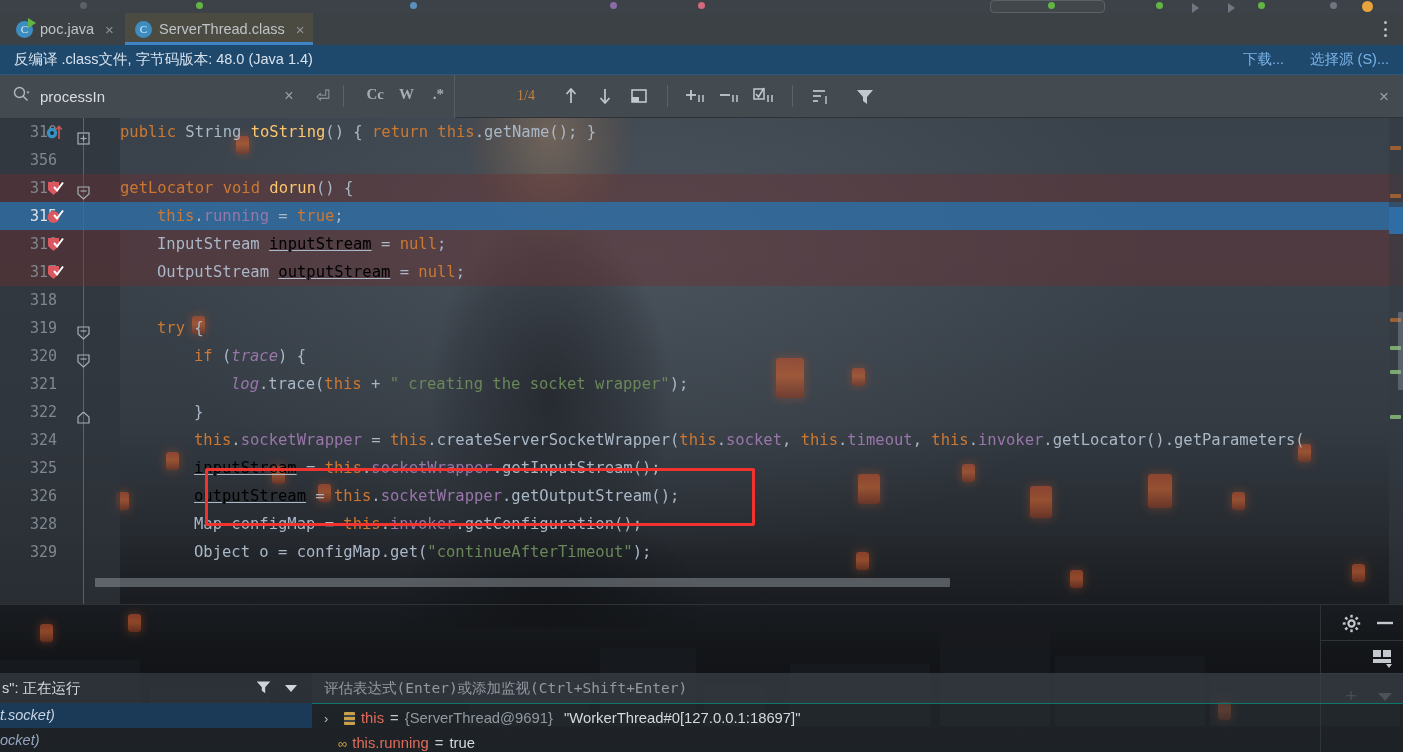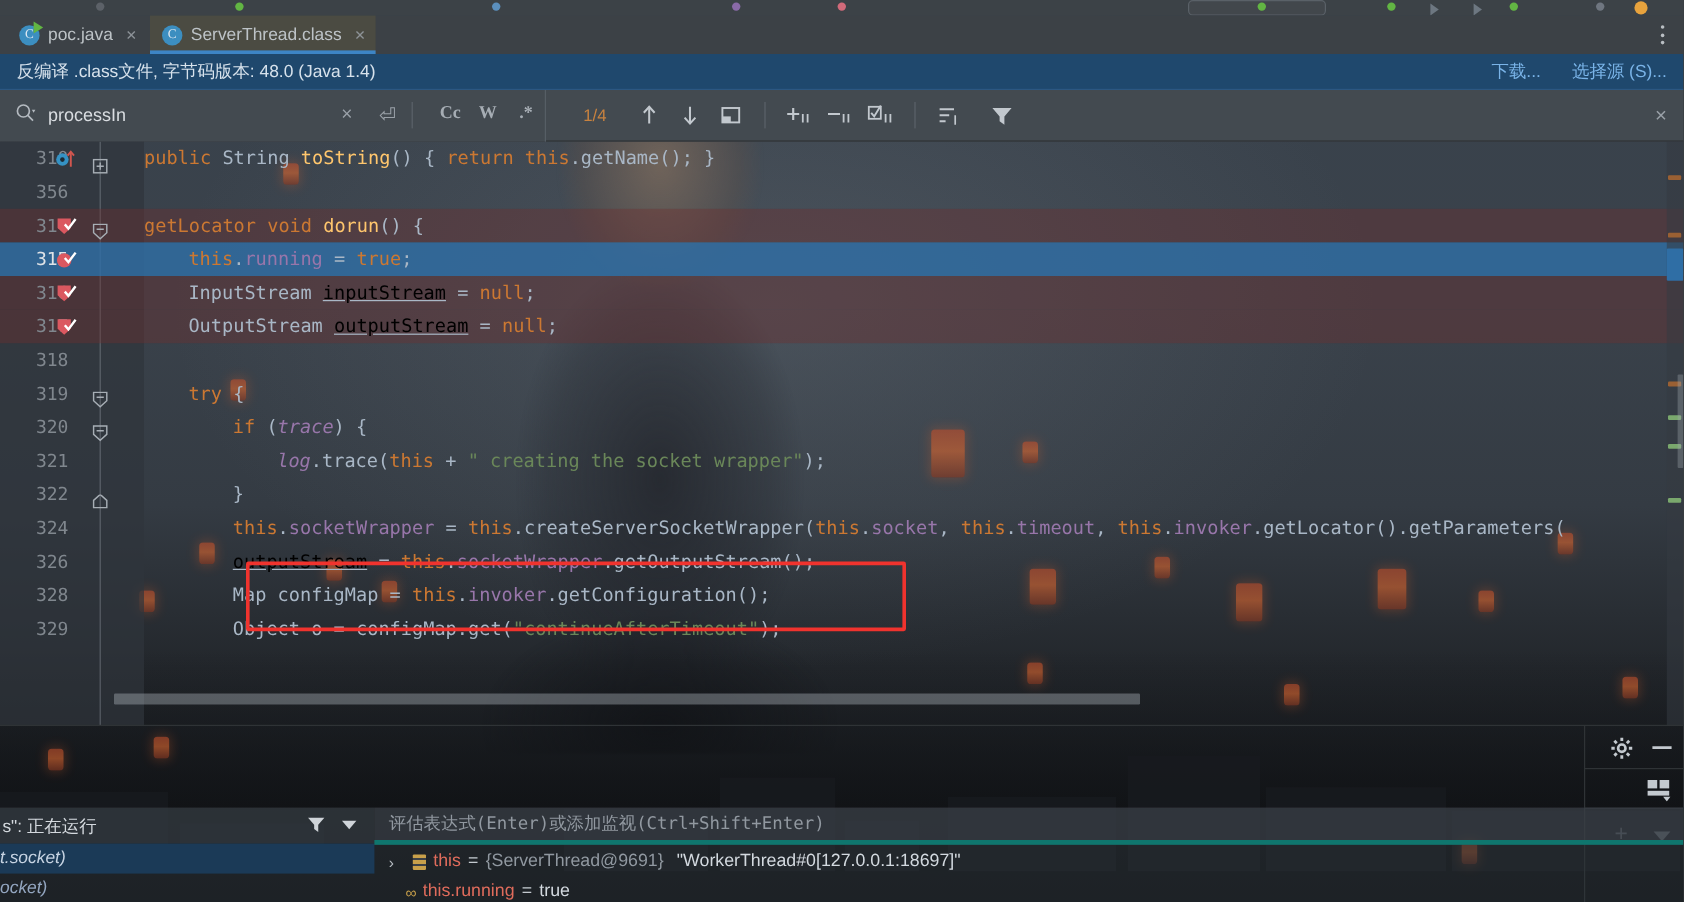--- a/index.html
+++ b/index.html
@@ -128,21 +128,21 @@
   .find-input::placeholder { color:#8b9197; }
   .fb-btn {
     width: 26px; height: 26px; display:flex; align-items:center; justify-content:center;
     color:#9aa1a8; font-size:16px; cursor:pointer; flex:none;
   }
   .fb-sep { width:1px; height:22px; background:#5b636a; margin:0 6px; flex:none; }
   .fb-tog {
     font-size:15px; color:#a6adb4; padding:0 8px; cursor:pointer; font-weight:600;
     font-family:"Liberation Serif", serif;
   }
-  .find-count { color:#c8823f; font-size:14px; margin: 0 22px 0 31px; }
+  .find-count { color:#c8823f; font-size:14px; margin: 0 22px 0 62px; font-family: Liberation Serif, serif; }
   .find-tools { display:flex; align-items:center; gap: 6px; }
   .ft { width:28px;height:28px;display:flex;align-items:center;justify-content:center;cursor:pointer;}
   .find-close { position:absolute; right:14px; top:12px; color:#9aa1a8; font-size:17px; cursor:pointer;}
 
   
   .editor {
     position:absolute; left:0; top:118px; width:1403px; height: 487px;
     overflow:hidden;
   }
   .gutter {
@@ -228,21 +228,21 @@
   .dbg-frames-hdr .flex { flex:1; }
   .frame-row {
     position:absolute; left:0; width:312px; height:25px; line-height:25px;
     font-size:14.5px; font-style:italic; color:#93a6c0; padding-left:0px;
     font-family:"Liberation Sans",sans-serif;
   }
   .frame-row.sel { background:#1b3a57; color:#c6d3e2; }
   .dbg-right { position:absolute; left:312px; top:0; width:1091px; height:79px; }
   .eval-box {
     position:absolute; left:0; top:0; width:1091px; height:31px;
-    background: rgba(66,72,80,.45); border-bottom:4px solid #0f766e;
+    background: rgba(66,72,80,.45); border-bottom:1px solid #0f766e;
     display:flex; align-items:center; padding-left:12px;
     font-size:14.5px; color:#9198a0;
     font-family:"DejaVu Sans Mono", monospace;
   }
   .var-row {
     position:absolute; left:0; height:25px; line-height:25px;
     display:flex; align-items:center; gap:6px; padding-left:12px;
     font-size:14.8px; color:#c3c9cf;
   }
   .chev { color:#b6bcc2; font-size:13px; width:14px; display:inline-block;}
@@ -462,20 +462,21 @@
             </svg></span><span class="src" style="padding-left: 37px;"><span class="kw">try</span><span class="pun"> {</span></span></div>
         <div class="row"><span class="lnum">320</span><span class="fold"><svg width="15" height="15" viewBox="0 0 15 15">
               <path d="M2 1 L13 1 L13 8 L7.5 13 L2 8 Z" fill="none" stroke="#a7aeb5" stroke-width="1.2"></path>
               <line x1="4.5" y1="5" x2="10.5" y2="5" stroke="#a7aeb5" stroke-width="1.2"></line>
             </svg></span><span class="src" style="padding-left: 74px;"><span class="kw">if</span><span class="pun"> (</span><span class="ital">trace</span><span class="pun">) {</span></span></div>
         <div class="row"><span class="lnum">321</span><span class="src" style="padding-left: 111px;"><span class="ital">log</span><span class="pun">.</span><span class="ty">trace</span><span class="pun">(</span><span class="kw">this</span><span class="pun"> + </span><span class="str">" creating the socket wrapper"</span><span class="pun">);</span></span></div>
         <div class="row"><span class="lnum">322</span><span class="fold"><svg width="15" height="13" viewBox="0 0 15 13">
               <path d="M7.5 0 L13 5 L13 11 L2 11 L2 5 Z" fill="none" stroke="#a7aeb5" stroke-width="1.2"></path>
             </svg></span><span class="src" style="padding-left: 74px;"><span class="pun">}</span></span></div>
         <div class="row"><span class="lnum">324</span><span class="src" style="padding-left: 74px;"><span class="kw">this</span><span class="pun">.</span><span class="fld">socketWrapper</span><span class="pun"> = </span><span class="kw">this</span><span class="pun">.</span><span class="ty">createServerSocketWrapper</span><span class="pun">(</span><span class="kw">this</span><span class="pun">.</span><span class="fld">socket</span><span class="pun">, </span><span class="kw">this</span><span class="pun">.</span><span class="fld">timeout</span><span class="pun">, </span><span class="kw">this</span><span class="pun">.</span><span class="fld">invoker</span><span class="pun">.</span><span class="ty">getLocator</span><span class="pun">().</span><span class="ty">getParameters</span><span class="pun">(</span></span></div>
+        <div class="row"><span class="lnum">325</span><span class="src" style="padding-left: 74px;"><span class="und">inputStream</span><span class="pun"> = </span><span class="kw">this</span><span class="pun">.</span><span class="fld">socketWrapper</span><span class="pun">.</span><span class="ty">getInputStream</span><span class="pun">();</span></span></div>
         <div class="row"><span class="lnum">326</span><span class="src" style="padding-left: 74px;"><span class="und">outputStream</span><span class="pun"> = </span><span class="kw">this</span><span class="pun">.</span><span class="fld">socketWrapper</span><span class="pun">.</span><span class="ty">getOutputStream</span><span class="pun">();</span></span></div>
         <div class="row"><span class="lnum">328</span><span class="src" style="padding-left: 74px;"><span class="ty">Map</span><span class="pun"> configMap = </span><span class="kw">this</span><span class="pun">.</span><span class="fld">invoker</span><span class="pun">.</span><span class="ty">getConfiguration</span><span class="pun">();</span></span></div>
         <div class="row"><span class="lnum">329</span><span class="src" style="padding-left: 74px;"><span class="ty">Object</span><span class="pun"> o = configMap.</span><span class="ty">get</span><span class="pun">(</span><span class="str">"continueAfterTimeout"</span><span class="pun">);</span></span></div>
       </div>
 
     <div class="annot" style="left:205px; top:350px; width:550px; height:58px;"></div>
 
     <div class="hscroll"></div>
 
     <div class="marker-col">

